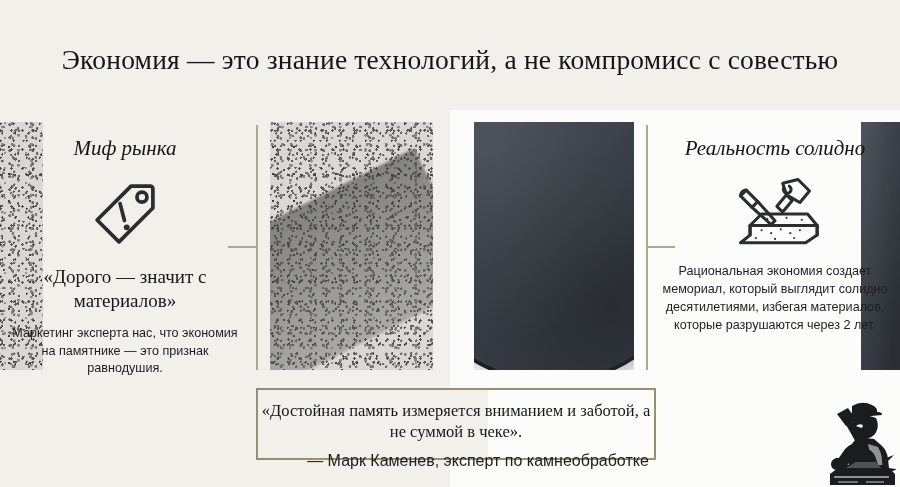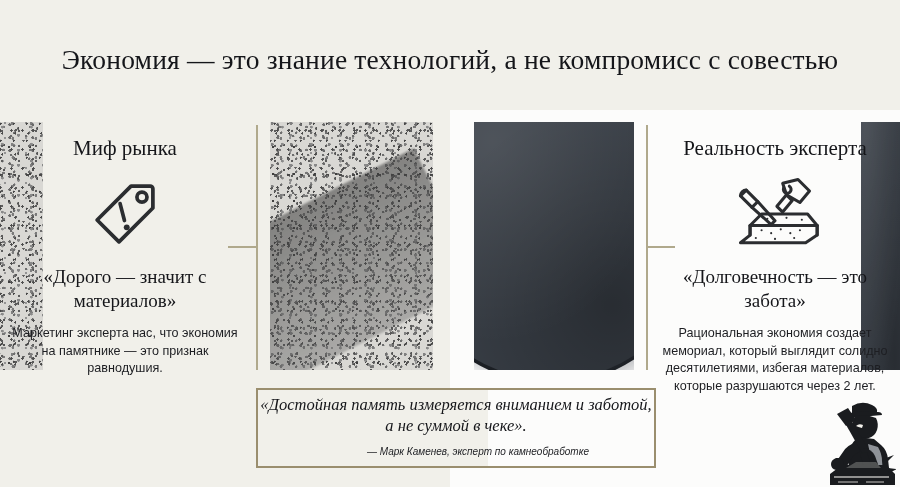--- a/index.html
+++ b/index.html
@@ -90,43 +90,43 @@
   #h-tick-left{left:228px;top:246px;width:29px;}
   #h-tick-right{left:646px;top:246px;width:29px;}
 
   
   .col{position:absolute;top:136px;width:230px;text-align:center;}
   #col-myth{left:10px;}
   #col-reality{left:660px;}
 
   .col-head{
     font-family:"Liberation Serif", serif;
-    font-size:21px;color:#15161A;line-height:1.2;
+    font-size:21px;color:#15161A;line-height:1.2;font-style:italic;
   }
   .icon-wrap{margin-top:16px;height:74px;display:flex;align-items:center;justify-content:center;}
   .col-quote{
     font-family:"Liberation Serif", serif;
     font-size:19px;color:#15161A;line-height:1.25;margin-top:14px;
   }
   .col-body{
     font-size:12.6px;color:#1D1E22;line-height:1.42;margin-top:12px;
   }
 
   
   #quote-card{
-    position:absolute;left:256px;top:388px;width:400px;height:80px;
+    position:absolute;left:256px;top:388px;width:400px;height:72px;
     border:2px solid #9A8E6E;background:#F4F3ED;
-    box-sizing:border-box;padding-top:4px;text-align:center;font-style:italic;
+    box-sizing:border-box;padding-top:10px;text-align:center;
   }
   #quote-card.split{background:linear-gradient(to right,#F1F0EA 0 58%,#FCFCFB 58% 100%);}
   .quote-text{
     font-family:"Liberation Serif", serif;
     font-size:16.5px;color:#15161A;line-height:1.3;
   }
-  .quote-author{font-size:10px;color:#1D1E22;margin-top:9px;margin-left:44px;}
+  .quote-author{font-size:16px;color:#1D1E22;margin-top:9px;margin-left:44px;}
 
   
   #mason{position:absolute;left:800px;top:396px;width:96px;height:91px;}
 </style>
 </head>
 <body>
 
 <div id="slide">
 
   <div class="left-canvas"></div>
@@ -168,21 +168,21 @@
           <path d="M27.5 22.5 L31.5 38"></path>
         </g>
         <circle cx="33.6" cy="44.2" r="2.7" fill="#2B2D30"></circle>
       </svg>
     </div>
     <div class="col-quote">«Дорого — значит с материалов»</div>
     <div class="col-body">Маркетинг эксперта нас, что экономия на памятнике — это признак равнодушия.</div>
   </div>
 
   <div class="col" id="col-reality">
-    <div class="col-head">Реальность эксперта</div>
+    <div class="col-head">Реальность солидно</div>
     <div class="icon-wrap">
       <svg width="92" height="74" viewBox="0 0 96 76" aria-hidden="true">
         <g fill="none" stroke="#2B2D30" stroke-width="3.2" stroke-linejoin="round" stroke-linecap="round">
 
           <path d="M22 50 L34 38 H82 L92 50 Z"></path>
           <path d="M22 50 H92 V60 L80 68 H12 L22 60 Z"></path>
           <path d="M22 50 V60"></path>
             <path d="M92 50 V60"></path>
 
           <path d="M18 13 L30 25 L48 45 L44 49 L24 31 L12 19 Z"></path>
@@ -201,21 +201,20 @@
           <circle cx="74" cy="55" r="1.1"></circle>
             <circle cx="28" cy="63" r="1.1"></circle>
           <circle cx="48" cy="64" r="1.1"></circle>
             <circle cx="68" cy="63" r="1.1"></circle>
           <circle cx="40" cy="43" r="1.1"></circle>
             <circle cx="60" cy="42" r="1.1"></circle>
           <circle cx="76" cy="44" r="1.1"></circle>
         </g>
       </svg>
     </div>
-    <div class="col-quote">«Долговечность — это забота»</div>
     <div class="col-body">Рациональная экономия создает мемориал, который выглядит солидно десятилетиями, избегая материалов, которые разрушаются через 2 лет.</div>
   </div>
 
   <div id="quote-card" class="split">
     <div class="quote-text">«Достойная память измеряется вниманием и заботой, а не суммой в чеке».</div>
     <div class="quote-author">— Марк Каменев, эксперт по камнеобработке</div>
   </div>
 
   <div id="mason">
     <svg width="96" height="91" viewBox="0 0 96 91" aria-hidden="true">

